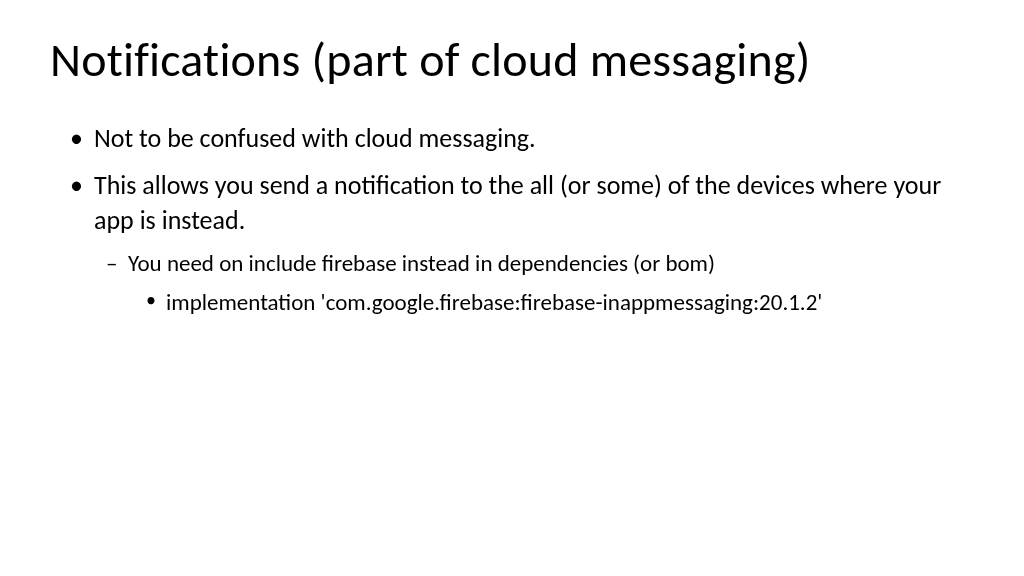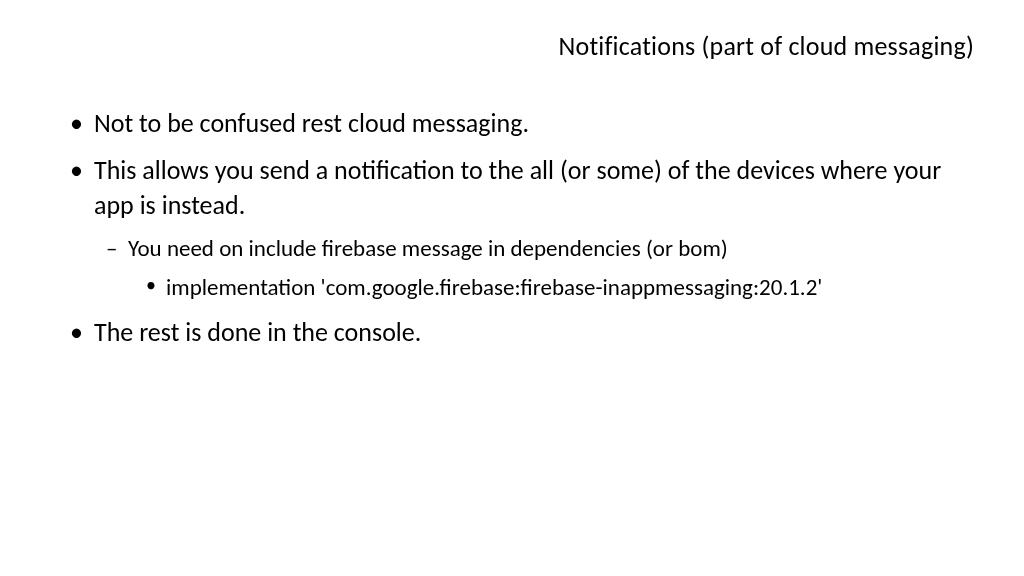--- a/index.html
+++ b/index.html
@@ -9,24 +9,24 @@
     }
     body {
       width: 1024px;
       height: 576px;
       background: #ffffff;
       font-family: Calibri, 'Segoe UI', Arial, sans-serif;
       color: #000000;
       padding: 30px 50px 50px 50px;
     }
     .slide-title {
-      font-size: 26px;
+      font-size: 48px;
       font-weight: 400;
-      text-align: right;
-      margin-bottom: 44px;
+      text-align: left;
+      margin-bottom: 32px;
       letter-spacing: 0.2px;
     }
     .content {
       padding-left: 20px;
     }
     ul {
       list-style: none;
     }
     .level1 > li {
       position: relative;
@@ -80,32 +80,29 @@
     }
   </style>
 </head>
 <body>
 
 <h1 class="slide-title">Notifications (part of cloud messaging)</h1>
 
 <div class="content">
   <ul class="level1">
     <li>
-      <span>Not to be confused rest cloud messaging.</span>
+      <span>Not to be confused with cloud messaging.</span>
     </li>
     <li>
       <span>This allows you send a notification to the all (or some) of the devices where your app is instead.</span>
       <ul class="level2">
         <li>
-          <span>You need on include firebase message in dependencies (or bom)</span>
+          <span>You need on include firebase instead in dependencies (or bom)</span>
           <ul class="level3">
             <li>
               <span>implementation 'com.google.firebase:firebase-inappmessaging:20.1.2'</span>
             </li>
           </ul>
         </li>
       </ul>
     </li>
-    <li>
-      <span>The rest is done in the console.</span>
-    </li>
   </ul>
 </div>
 
 </body></html>

